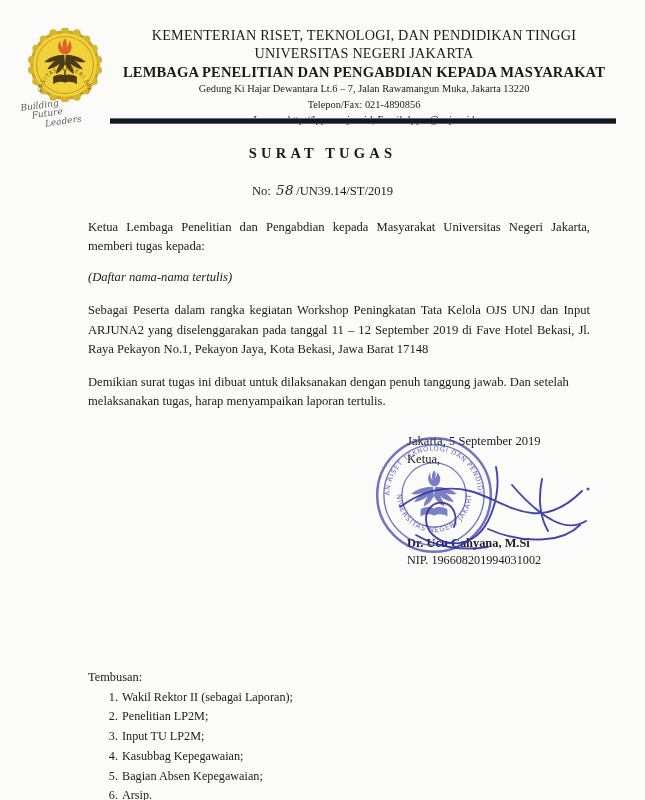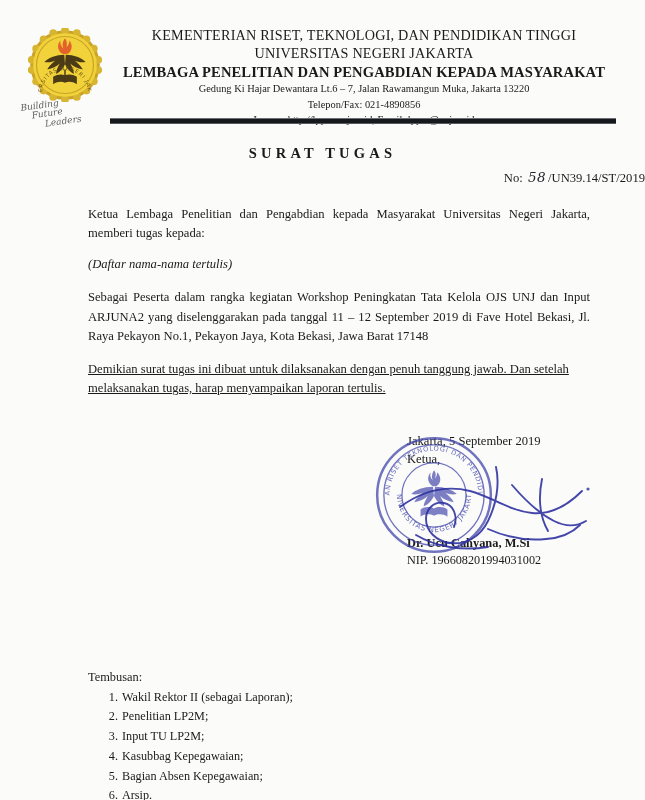--- a/index.html
+++ b/index.html
@@ -109,23 +109,22 @@
     text-align: center;
   }
   .doc-title {
     font-weight: bold;
     font-size: 14.5px;
     letter-spacing: 4.2px;
     line-height: 1.2;
   }
   .doc-number {
     font-size: 12.6px;
-    margin-top: 7px;
+    margin-top: 20px;
     line-height: 1.2;
-    text-align: right;
   }
   .num-hand {
     font-family: "DejaVu Serif", serif;
     font-style: italic;
     font-size: 13.5px;
     color: #24262b;
     padding: 0 2px;
     letter-spacing: .5px;
   }
 
@@ -135,26 +134,26 @@
     left: 88px;
     top: 205px;
     width: 502px;
   }
   .para {
     font-size: 12.6px;
     line-height: 1.52;
     text-align: justify;
     margin: 0 0 14px 0;
   }
-  .para.tight { margin-bottom: 12px; }
+  .para.tight { margin-bottom: 12px; margin-top: 13px; }
   .para.italic {
     font-style: italic;
     text-align: left;
   }
-  .para.nojust { text-align: left; text-decoration: underline; }
+  .para.nojust { text-align: left; }
 
   
   .sign-block {
     position: absolute;
     left: 400px;
     top: 432px;
     width: 210px;
     margin-left: 7px;
   }
   .sign-date {

